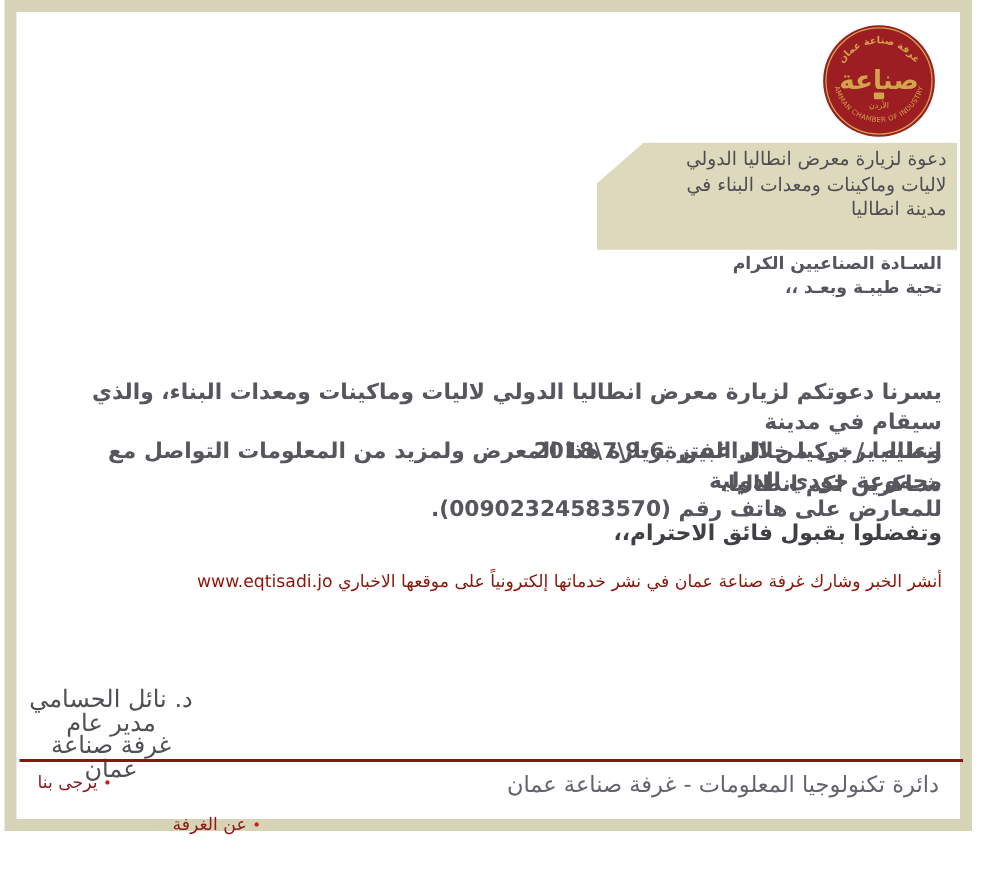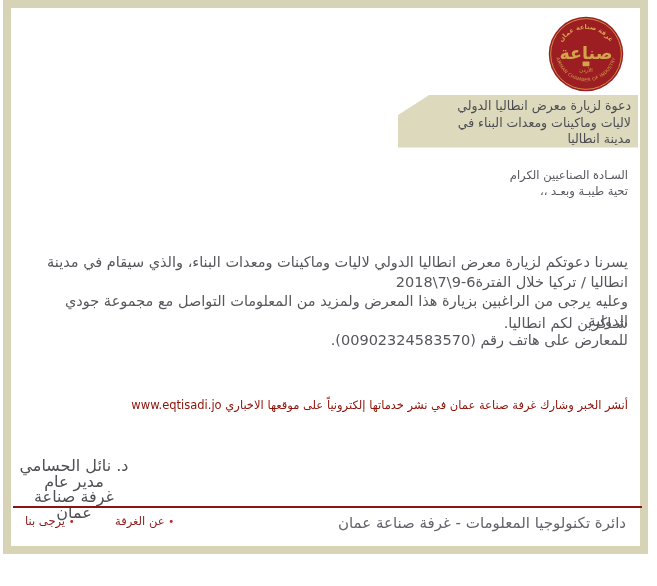--- a/index.html
+++ b/index.html
@@ -18,34 +18,34 @@
 
   
   .logo { position:absolute; top:8px; right:16px; width:76px; height:76px; }
 
   
   .title-box {
     position:absolute; top:87px; right:2px; width:228px;
     background:#dcd9bc; color:#4e4e52;
     font-size:12.5px; line-height:16.5px;
     text-align:right; direction:rtl;
-    padding:3px 7px 0 5px;
+    padding:3px 7px 19px 5px;
     clip-path:polygon(13% 0, 100% 0, 100% 100%, 0 100%, 0 38%);
   }
 
-  .rtl-text { direction:rtl; text-align:right; color:#56565c; }
+  .rtl-text { direction:rtl; text-align:right; color:#56565c;font-weight:bold; }
   .greeting { position:absolute; top:160px; right:12px; font-size:11.5px; line-height:15.5px; color:#55555e; }
   .para { position:absolute; right:12px; left:12px; font-size:14.5px; line-height:19.5px; }
   .para1 { top:201px;margin-top:44px; }
   .para2 { top:253px;margin-top:31px; }
   .thanks { top:306px; }
   .closing { top:339px; font-weight:bold; color:#3f3f44; }
 
   .promo {
-    position:absolute; top:390px; right:12px; left:12px;
+    position:absolute; top:372px; right:12px; left:12px;
     direction:rtl; text-align:right;
     color:#8e1309; font-size:11.5px;
   }
   .promo-url { color:#8e1309; text-decoration:none; cursor:pointer; }
 
   .signature {
     position:absolute; top:450px; left:6px; width:114px;
     direction:rtl; text-align:center;
     font-size:16px; line-height:15.5px; color:#4f4f54;
   }
@@ -54,21 +54,21 @@
     position:absolute; top:498px; left:2px; right:-2px;
     border-top:2px solid #8d1212; height:0;
   }
 
   .flink {
     position:absolute; top:506px; direction:rtl;
     font-size:11.5px; color:#8c1a1a; cursor:pointer; white-space:nowrap;
   }
   .flink .dot { color:#cc1f1f; font-size:10px; }
   .flink-contact { left:14px; }
-  .flink-about  { left:104px; }
+  .flink-about  { left:104px;margin-top:28px; }
   .dept {
     position:absolute; top:506px; right:14px;
     direction:rtl; font-size:15px; color:#63636b;
   }
 </style>
 </head>
 <body>
 
 <div class="frame">
   <div class="inner">
@@ -109,20 +109,21 @@
       <div>انطاليا / تركيا خلال الفترة6‏-‏9\7\2018</div>
     </div>
 
     <div class="para para2 rtl-text">
       <div>وعليه يرجى من الراغبين بزيارة هذا المعرض ولمزيد من المعلومات التواصل مع مجموعة جودي الدولية</div>
       <div>للمعارض على هاتف رقم (00902324583570).</div>
     </div>
 
     <div class="para thanks rtl-text">شـاكرين لكم انطاليا.</div>
 
+    <div class="para closing rtl-text">وتفضلوا بقبول فائق الاحترام،،</div>
 
     <div class="promo">
       <span>أنشر الخبر وشارك غرفة صناعة عمان في نشر خدماتها إلكترونياً على موقعها الاخباري</span>
       <span class="promo-url">www.eqtisadi.jo</span>
     </div>
 
     <div class="signature">
       <div>د. نائل الحسامي</div>
       <div>مدير عام</div>
       <div>غرفة صناعة عمان</div>

